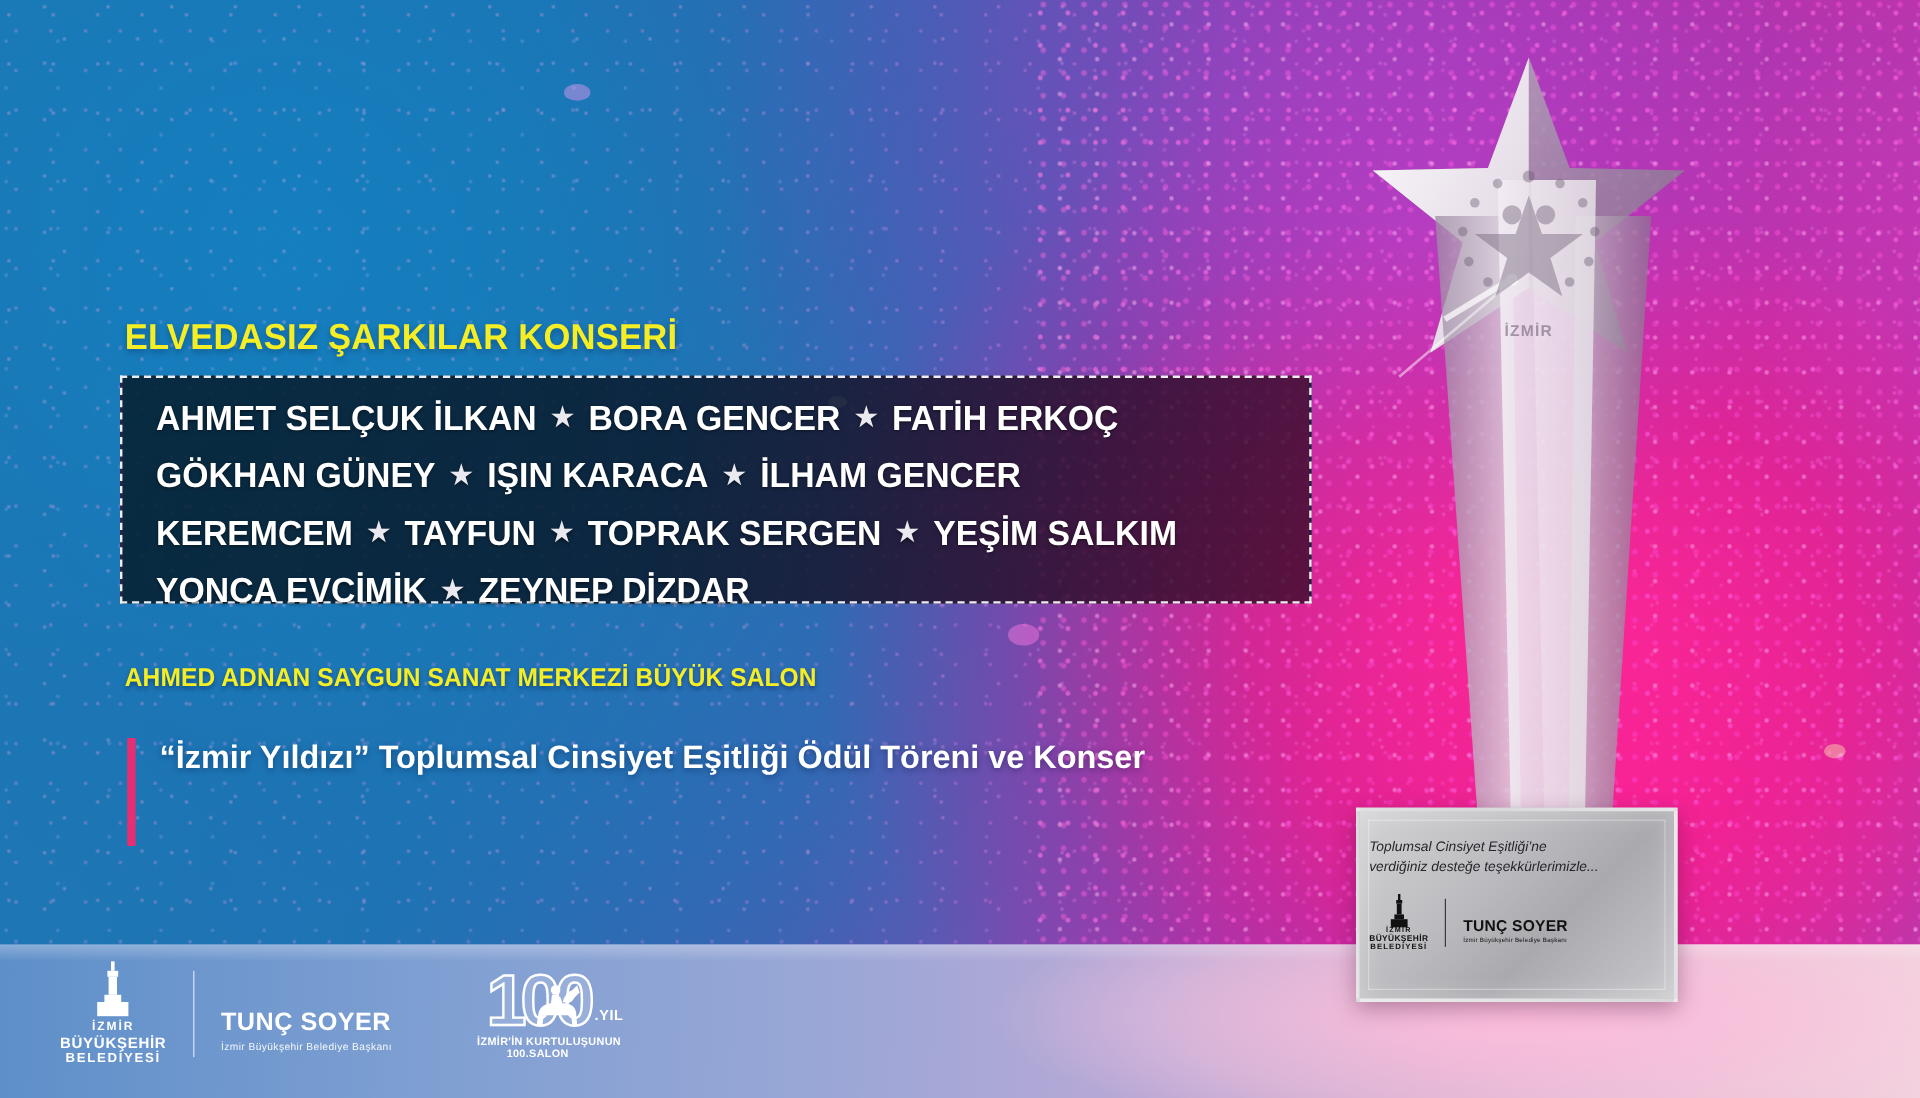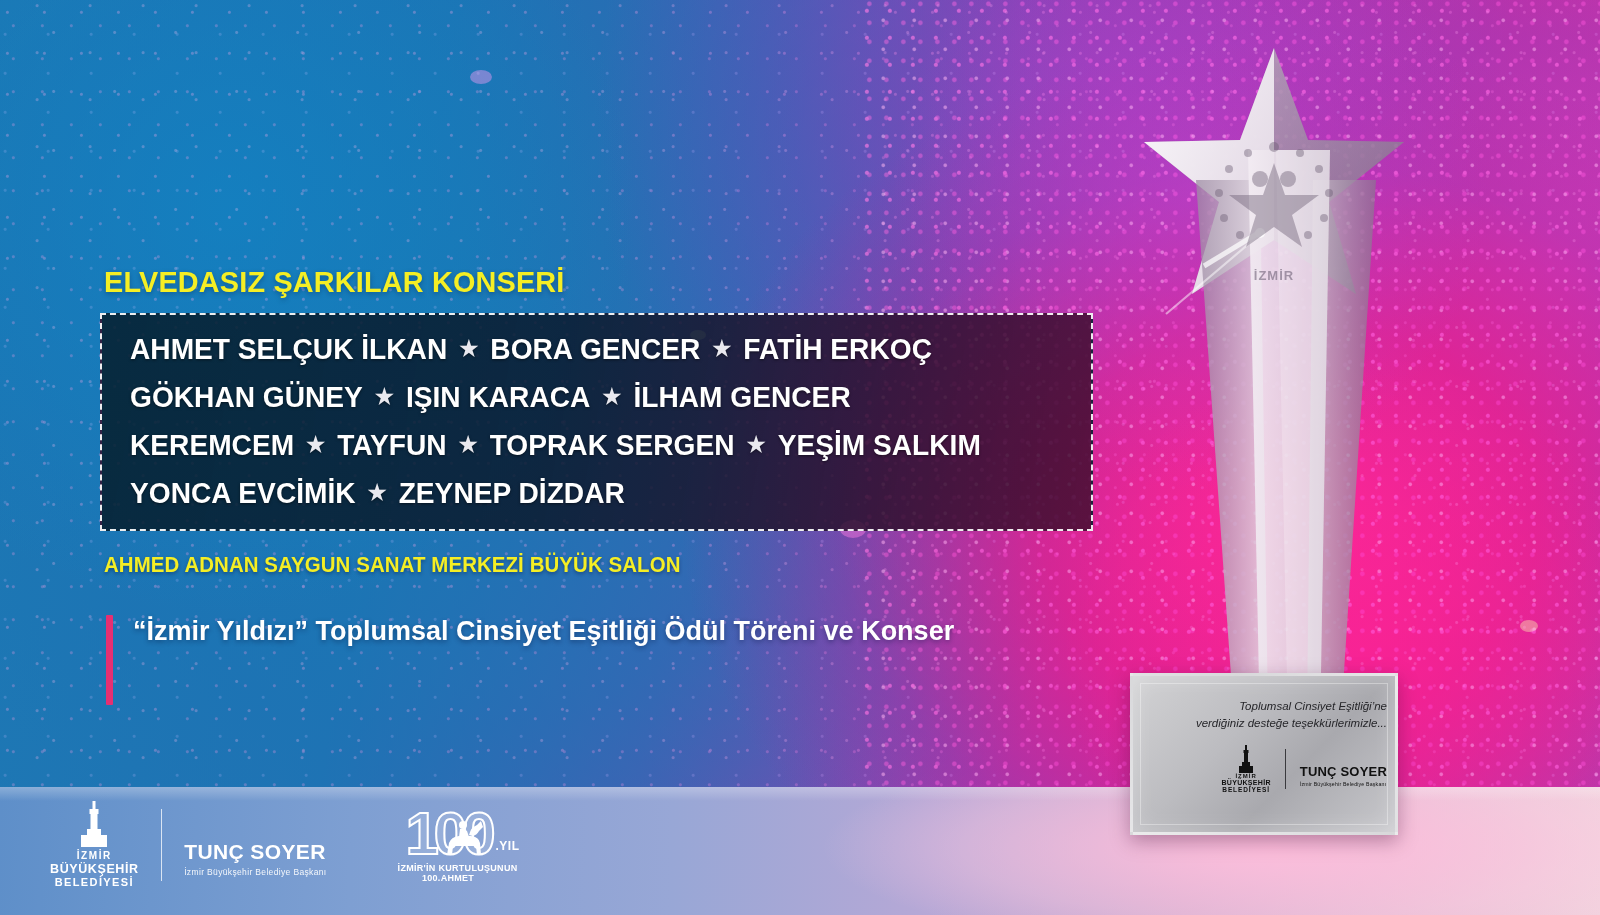--- a/index.html
+++ b/index.html
@@ -50,21 +50,21 @@
     background:linear-gradient(180deg,rgba(255,255,255,.28),rgba(255,255,255,0));}
   
   .headline{position:absolute;left:68px;top:104px;width:1060px;}
   .headline .line{color:#fff;font-weight:bold;font-size:47px;line-height:1.23;
     letter-spacing:-.4px;white-space:nowrap;
     text-shadow:0 2px 6px rgba(0,40,80,.30);transform:scaleX(.96);transform-origin:left center;}
   .subtitle{position:absolute;left:104px;top:265px;color:#f5ee24;font-weight:bold;
     font-size:30px;letter-spacing:.2px;white-space:nowrap;transform:scaleX(.96);transform-origin:left center;
     text-shadow:0 2px 5px rgba(0,30,70,.35);}
   
-  .artist-box{position:absolute;left:100px;top:313px;width:993px;height:218px;
+  .artist-box{position:absolute;left:100px;top:313px;width:993px;height:190px;
     border:2px dashed rgba(255,255,255,.92);
     background:linear-gradient(100deg,rgba(5,32,48,.88) 0%,rgba(10,26,46,.86) 45%,rgba(40,14,40,.82) 78%,rgba(58,12,42,.80) 100%);
     padding:14px 0 0 28px;}
   .artist-line{color:#fff;font-weight:bold;font-size:29px;line-height:1.0;
     white-space:nowrap;display:flex;align-items:center;margin-bottom:19px;
     transform:scaleX(.97);transform-origin:left center;
     text-shadow:0 1px 3px rgba(0,0,0,.5);}
   .artist-line:first-child{margin-top:6px;}
   .star{color:#e9e9ef;font-size:25px;margin:0 11px;line-height:1;position:relative;top:-1px;}
   
@@ -97,21 +97,21 @@
   .c100-l1{font-size:9px;font-weight:bold;letter-spacing:.3px;margin-top:2px;margin-left:19px;}
   .c100-l2{font-size:9px;font-weight:bold;letter-spacing:.3px;}
   .horse{position:absolute;left:54px;top:8px;width:62px;height:50px;}
   
   .trophy{position:absolute;left:1108px;top:30px;width:380px;height:790px;}
   .plaque{position:absolute;left:1130px;top:673px;width:268px;height:162px;
     background:linear-gradient(135deg,#d2d2d4 0%,#bcbcc0 38%,#a9a9ae 62%,#c8c8cc 100%);
     border:3px solid rgba(255,255,255,.55);
     box-shadow:0 6px 18px rgba(60,10,50,.35), inset 0 0 22px rgba(255,255,255,.3);}
   .plaque-in{position:absolute;inset:7px;border:1px solid rgba(255,255,255,.35);
-    display:flex;flex-direction:column;align-items:flex-end;padding-top:14px;}
+    display:flex;flex-direction:column;align-items:flex-start;padding-top:14px;}
   .plq-l1,.plq-l2{color:#26262a;font-style:italic;font-size:11.5px;line-height:1.45;text-align:center;}
   .plq-logos{display:flex;align-items:center;margin-top:14px;}
   .plq-ibb{display:flex;flex-direction:column;align-items:center;color:#111;}
   .plq-tower{width:22px;height:28px;position:relative;}
   .plq-t1{font-size:6px;font-weight:bold;letter-spacing:1px;}
   .plq-t2{font-size:7px;font-weight:bold;letter-spacing:.3px;}
   .plq-t3{font-size:6.5px;font-weight:bold;letter-spacing:.9px;}
   .plq-div{width:1px;height:40px;background:#3a3a3e;margin:0 14px;}
   .plq-ts{color:#111;padding-top:12px;}
   .plq-name{font-size:13px;font-weight:bold;letter-spacing:.2px;}
@@ -304,17 +304,17 @@
             <g fill="#fff">
           <path d="M14 40 L16 28 Q18 22 26 21 L38 21 Q46 22 47 28 L48 40 L44 40 L43 31 L20 31 L19 40 Z"></path>
           <path d="M36 20 Q38 12 44 10 L48 6 L50 12 L46 16 Q44 20 40 21 Z"></path>
           <circle cx="30" cy="10" r="4"></circle>
           <path d="M27 14 Q31 13 34 16 L36 22 L26 22 Z"></path>
         </g>
           </svg>
       </div>
       <div class="y100-yil">.YIL</div>
       <div class="c100-l1">İZMİR'İN KURTULUŞUNUN</div>
-      <div class="c100-l2">100.AHMET</div>
+      <div class="c100-l2">100.SALON</div>
     </div>
   </div>
 
 </div>
 
 </body></html>

